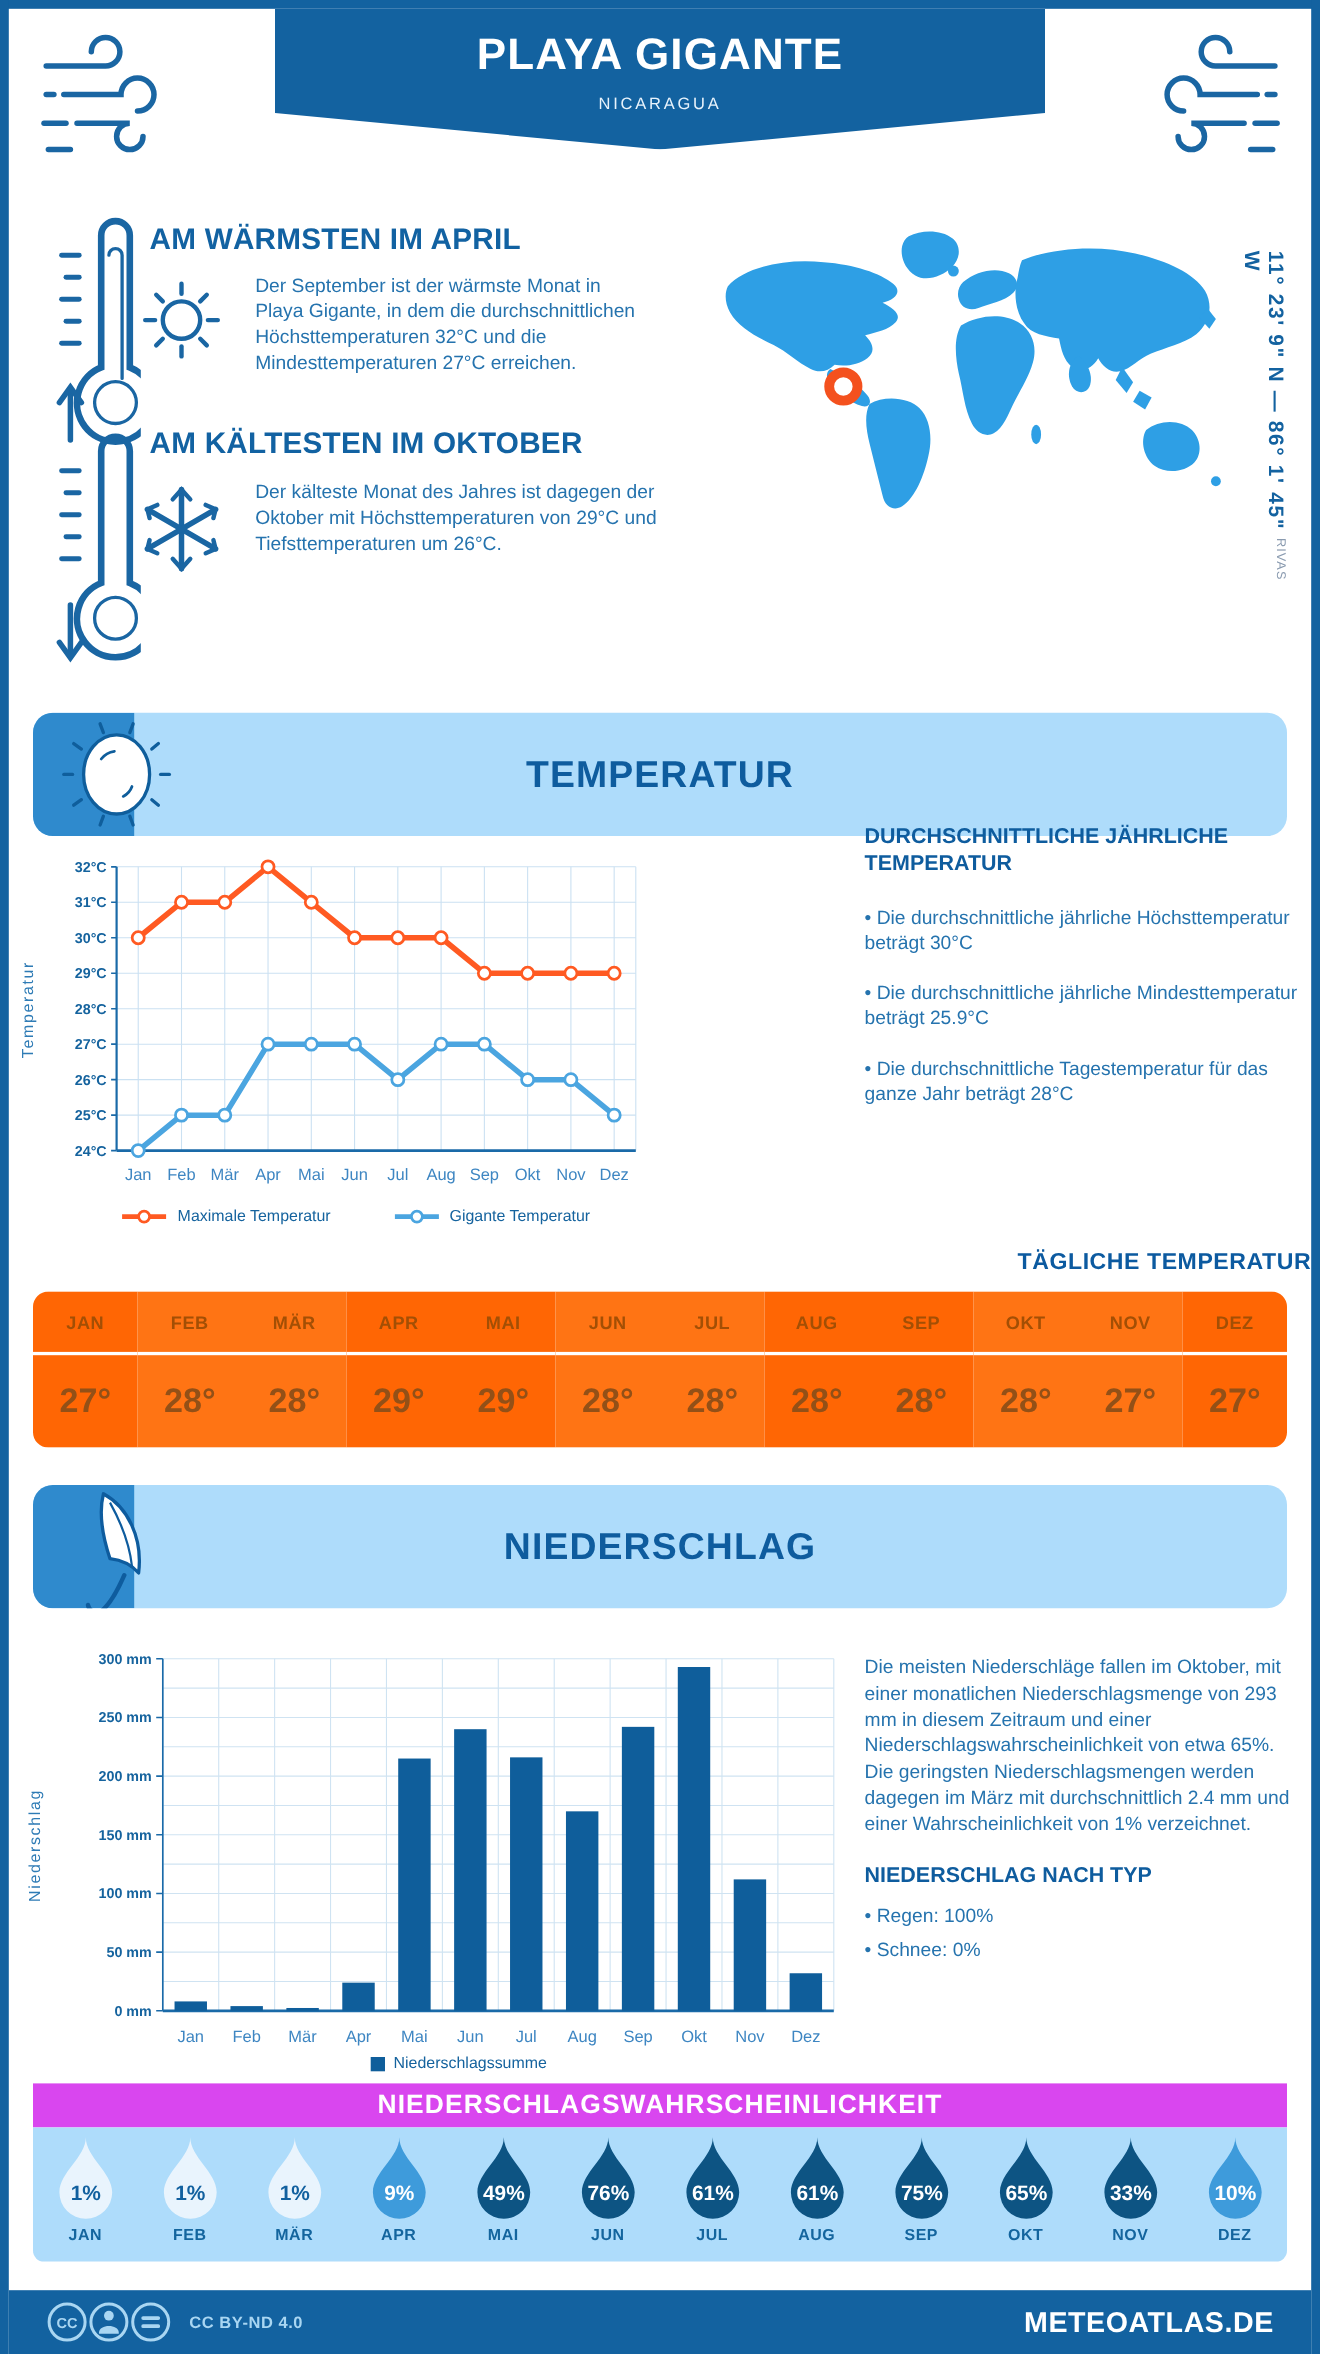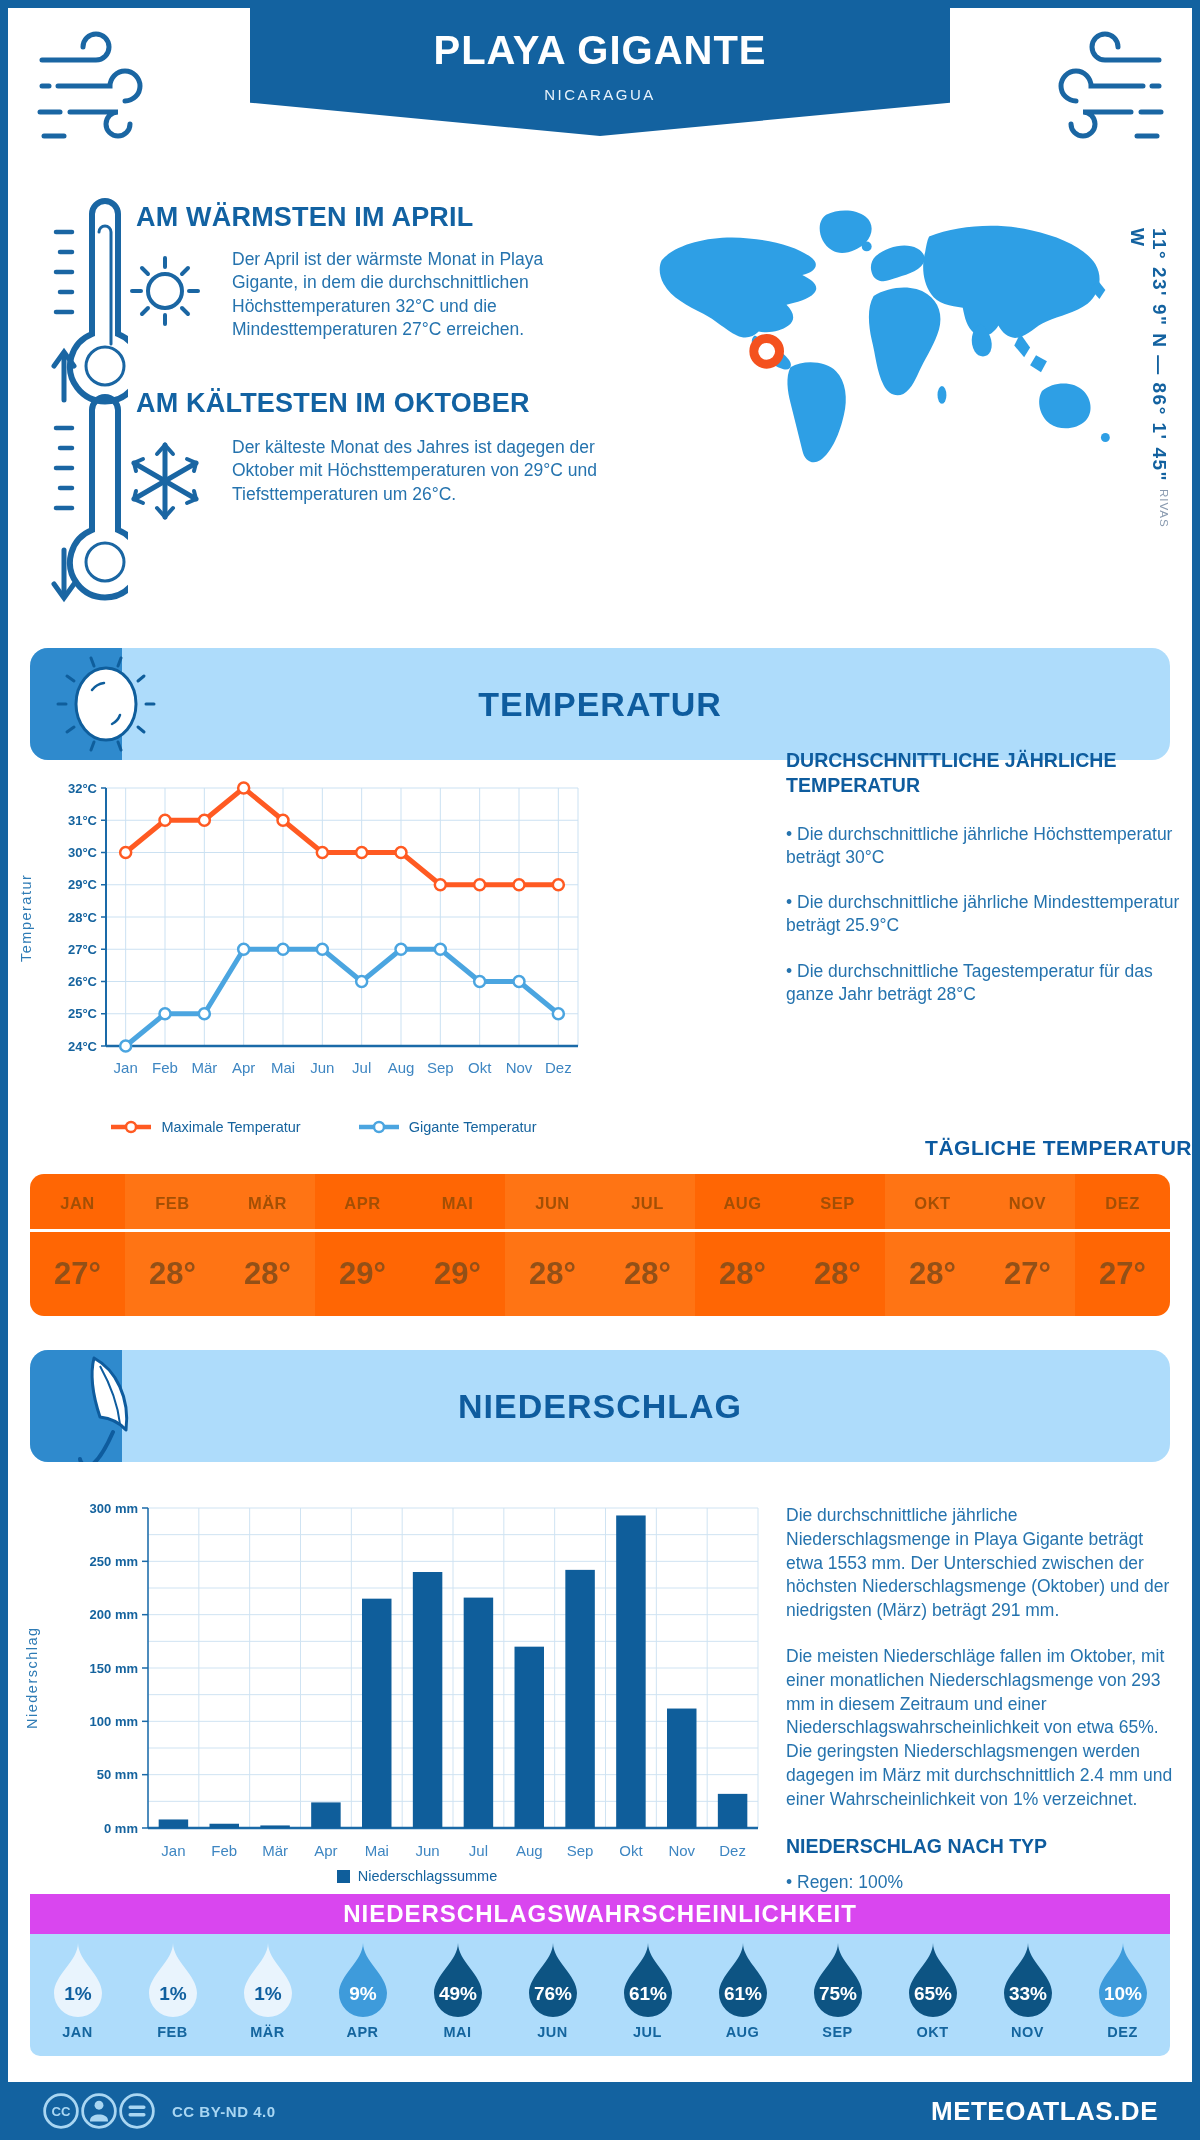--- a/index.html
+++ b/index.html
@@ -112,21 +112,21 @@
       <path d="M67 45 H76"></path>
         <path d="M60 62 L66 68"></path>
         <path d="M43 69 V78"></path>
         <path d="M26 62 L20 68"></path>
       <path d="M19 45 H10"></path>
         <path d="M26 28 L20 22"></path>
         <path d="M43 21 V12"></path>
         <path d="M60 28 L66 22"></path>
     </svg>
   </div>
-  <div class="abs hl-text" style="left:224px;top:240px;width:358px;">Der April ist der wärmste Monat in Playa Gigante, in dem die durchschnittlichen Höchsttemperaturen 32°C und die Mindesttemperaturen 27°C erreichen.</div>
+  <div class="abs hl-text" style="left:224px;top:240px;width:358px;">Der September ist der wärmste Monat in Playa Gigante, in dem die durchschnittlichen Höchsttemperaturen 32°C und die Mindesttemperaturen 27°C erreichen.</div>
 
   <div class="abs" style="left:40px;top:382px;">
     <svg width="80" height="222" viewBox="0 0 80 222" fill="none" stroke="#1A66A3" stroke-linecap="round">
       <g stroke-width="4.5">
           <path d="M8 38 H24"></path>
           <path d="M12 58 H24"></path>
           <path d="M8 78 H24"></path>
           <path d="M12 98 H24"></path>
           <path d="M8 118 H24"></path>
         </g>
@@ -284,21 +284,21 @@
         <circle cx="187.66666666666666" cy="175.25" r="5.5" fill="#fff" stroke="#4BA5E0" stroke-width="2.5"></circle>
         <circle cx="227" cy="175.25" r="5.5" fill="#fff" stroke="#4BA5E0" stroke-width="2.5"></circle>
         <circle cx="266.33333333333337" cy="175.25" r="5.5" fill="#fff" stroke="#4BA5E0" stroke-width="2.5"></circle>
         <circle cx="305.66666666666663" cy="207.5" r="5.5" fill="#fff" stroke="#4BA5E0" stroke-width="2.5"></circle>
         <circle cx="345" cy="175.25" r="5.5" fill="#fff" stroke="#4BA5E0" stroke-width="2.5"></circle>
         <circle cx="384.3333333333333" cy="175.25" r="5.5" fill="#fff" stroke="#4BA5E0" stroke-width="2.5"></circle>
         <circle cx="423.6666666666667" cy="207.5" r="5.5" fill="#fff" stroke="#4BA5E0" stroke-width="2.5"></circle>
         <circle cx="463" cy="207.5" r="5.5" fill="#fff" stroke="#4BA5E0" stroke-width="2.5"></circle>
         <circle cx="502.3333333333333" cy="239.75" r="5.5" fill="#fff" stroke="#4BA5E0" stroke-width="2.5"></circle>
       </svg></div>
-  <div class="abs legend" style="left:48px;top:1090px;width:534px;margin-top:21px;" id="temp-legend">
+  <div class="abs legend" style="left:48px;top:1090px;width:534px;" id="temp-legend">
       <div class="entry">
         <svg width="44" height="14">
           <line x1="2" y1="7" x2="42" y2="7" stroke="#FF5A22" stroke-width="4.5"></line>
           <circle cx="22" cy="7" r="5" fill="#fff" stroke="#FF5A22" stroke-width="2.5"></circle>
         </svg>
         <span>Maximale Temperatur</span>
       </div>
       <div class="entry">
         <svg width="44" height="14">
           <line x1="2" y1="7" x2="42" y2="7" stroke="#4BA5E0" stroke-width="4.5"></line>
@@ -452,21 +452,20 @@
       </svg></div>
   <div class="abs legend" style="left:54px;top:1860px;width:710px;" id="precip-legend">
       <div class="entry">
         <span style="width:13px;height:13px;background:#0F5E9B;display:inline-block;"></span>
         <span>Niederschlagssumme</span>
       </div>
     </div>
 
   <div class="abs" style="left:778px;top:1496px;width:394px;">
     <div id="precip-paragraphs">
-        <p class="col-p">Die durchschnittliche jährliche Niederschlagsmenge in Playa Gigante beträgt etwa 1553 mm. Der Unterschied zwischen der höchsten Niederschlagsmenge (Oktober) und der niedrigsten (März) beträgt 291 mm.</p>
         <p class="col-p">Die meisten Niederschläge fallen im Oktober, mit einer monatlichen Niederschlagsmenge von 293 mm in diesem Zeitraum und einer Niederschlagswahrscheinlichkeit von etwa 65%. Die geringsten Niederschlagsmengen werden dagegen im März mit durchschnittlich 2.4 mm und einer Wahrscheinlichkeit von 1% verzeichnet.</p>
       </div>
     <h3 class="col-h" style="margin:4px 0 12px 0;">NIEDERSCHLAG NACH TYP</h3>
     <div id="precip-type-items">
         <p class="col-b" style="margin: 0px 0px 8px;">• Regen: 100%</p>
         <p class="col-b" style="margin: 0px 0px 8px;">• Schnee: 0%</p>
       </div>
   </div>
 
   <div class="abs prob-header">NIEDERSCHLAGSWAHRSCHEINLICHKEIT</div>

